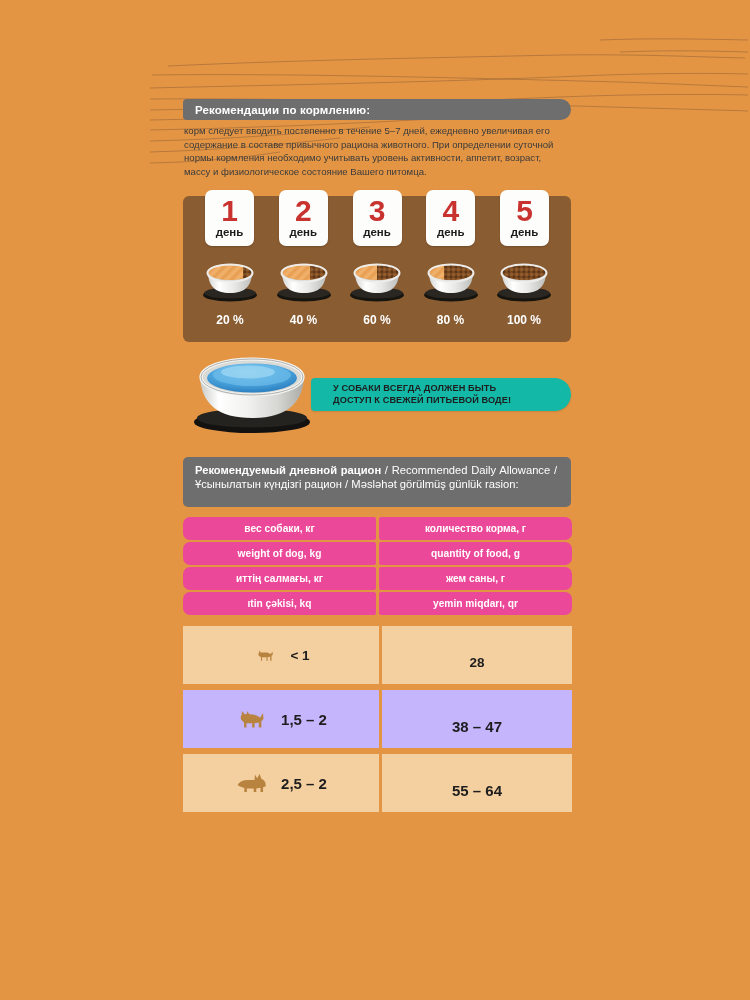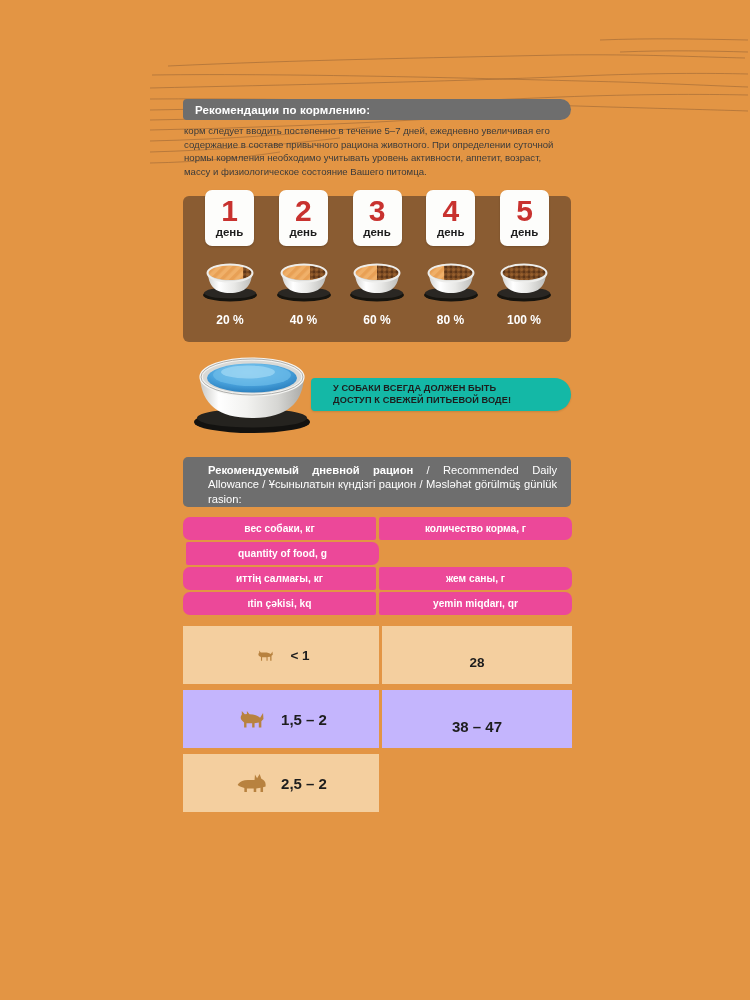--- a/index.html
+++ b/index.html
@@ -155,21 +155,21 @@
     letter-spacing: 0.1px;
   }
 
   
   .ration-header {
     position: absolute;
     left: 0; top: 457px;
     width: 388px; height: 50px;
     background: #6e6e6e;
     border-radius: 5px;
-    padding: 6px 14px 0 25px;
+    padding: 6px 14px 0 12px;
   }
   .ration-header .line {
     color: #ffffff;
     font-size: 11.2px;
     line-height: 14.4px;
     text-align: justify;
   }
   .ration-header b { font-weight: bold; }
 
   
@@ -446,20 +446,21 @@
   <div class="ration-header">
     <div class="line"><b>Рекомендуемый дневной рацион</b><span> / Recommended Daily Allowance / Ұсынылатын күндізгі рацион / Məsləhət görülmüş günlük rasion:</span></div>
   </div>
 
   <div class="thead">
     <div class="thead-row">
       <div class="thead-cell left">вес собаки, кг</div>
       <div class="thead-cell right">количество корма, г</div>
     </div>
     <div class="thead-row">
+      <div class="thead-cell left">weight of dog, kg</div>
       <div class="thead-cell right">quantity of food, g</div>
     </div>
     <div class="thead-row">
       <div class="thead-cell left">иттің салмағы, кг</div>
       <div class="thead-cell right">жем саны, г</div>
     </div>
     <div class="thead-row">
       <div class="thead-cell left">ıtin çəkisi, kq</div>
       <div class="thead-cell right">yemin miqdarı, qr</div>
     </div>
@@ -497,16 +498,19 @@
 
     <div class="trow shade r2">
       <div class="tcell left">
         <svg class="dog-icon" viewBox="0 0 40 30">
           <g fill="#b8823f">
             <path d="M4 16 C 6 13, 10 11.5, 15 11.5 L23 11.5 L23.5 5 L26 9.5 L29 4.5 L31 10 C 34 11.5, 36 13.5, 36 16.5 L36 19 L33 20 L33 25.5 L30 25.5 L30 20.5 L25 21.5 L25 25.5 L22 25.5 L22 21.5 L14 21.5 L14 25.5 L11 25.5 L11 20.8 L6 19 C 3.5 18, 2.5 17.5, 4 16 Z"></path>
           </g>
         </svg>
         <span class="dog-val">2,5 – 2</span>
       </div>
+      <div class="tcell right">
+        <span class="food-val">55 – 64</span>
+      </div>
     </div>
 
   </div>
 </div>
 
 </body></html>

